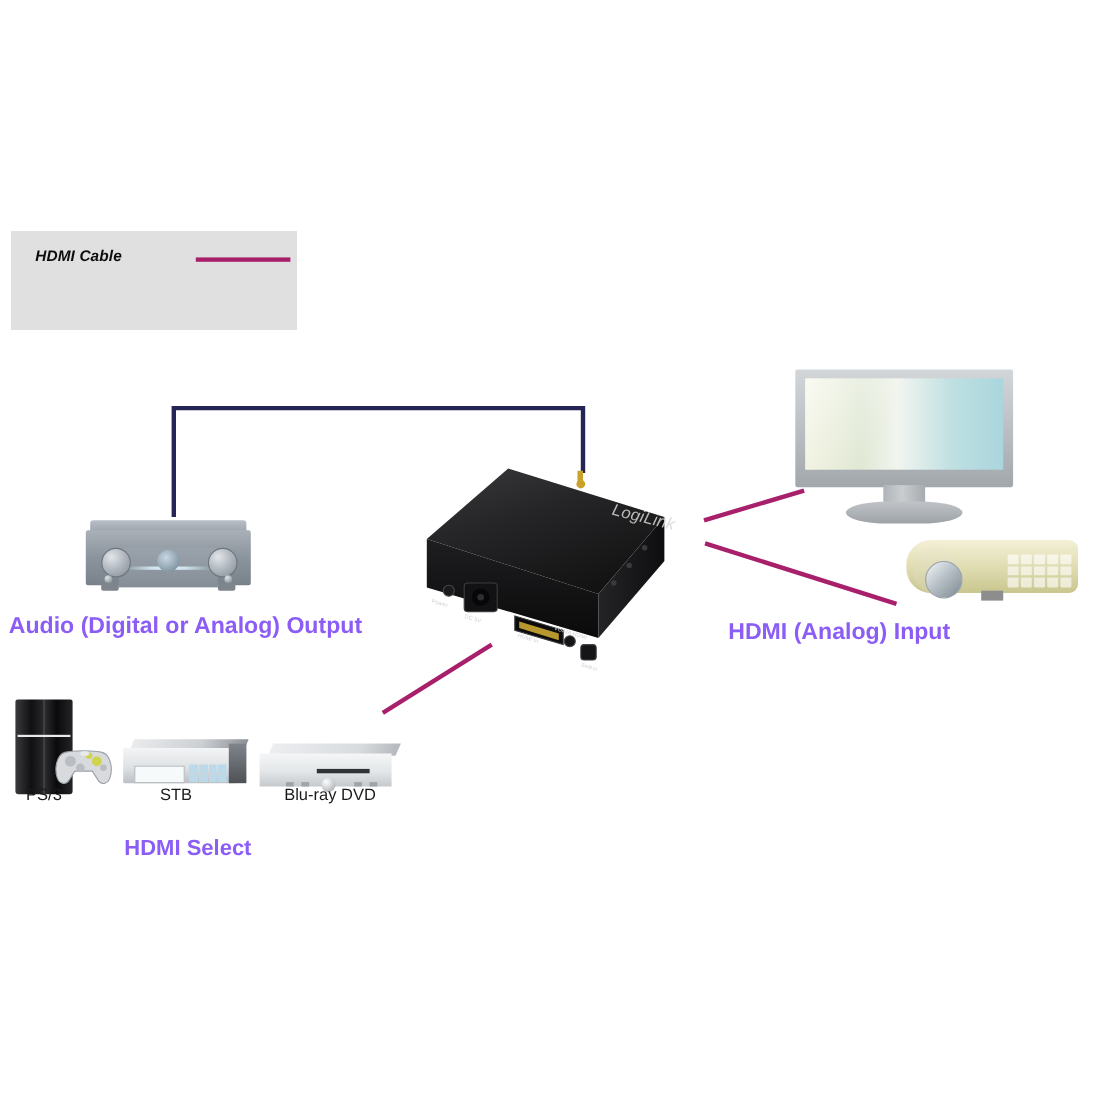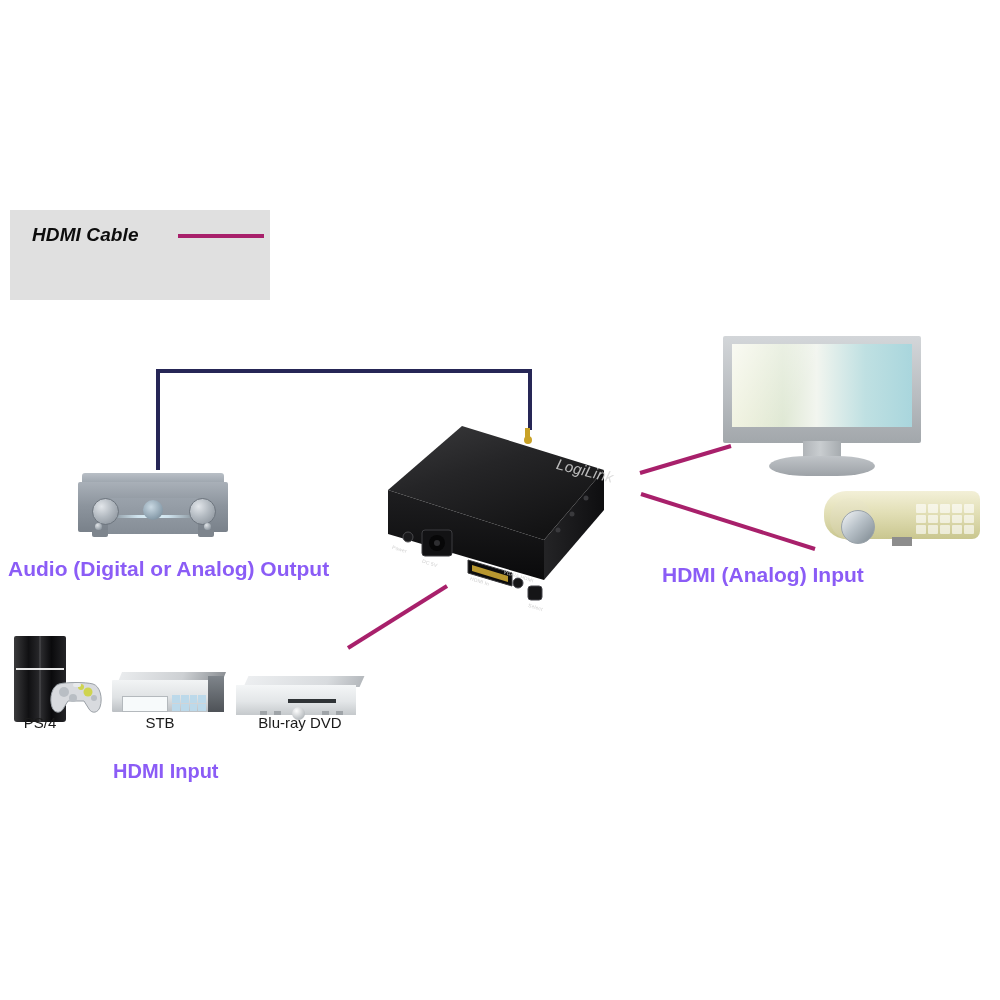--- a/index.html
+++ b/index.html
@@ -32,21 +32,21 @@
     position: absolute;
     left: 0; right: 0;
     height: 36px;
   }
   .legend-row.r0 { top: 12px; }
   .legend-row.r1 { top: 50px; }
   .legend-label {
     position: absolute;
     left: 22px;
     top: 2px;
-    font-size: 19px;
+    font-size: 14px;
     font-weight: bold;
     font-style: italic;
     color: #0d0d0d;
     letter-spacing: .1px;
     white-space: nowrap;
   }
   .legend-swatch {
     position: absolute;
     left: 168px;
     top: 12px;
@@ -567,20 +567,20 @@
       <div class="br-body">
         <div class="br-slot"></div>
         <div class="br-knob"></div>
         <div class="br-dot b1"></div>
         <div class="br-dot b2"></div>
         <div class="br-dot b3"></div>
         <div class="br-dot b4"></div>
       </div>
     </div>
 
-    <div class="src-label" style="left:8px; top:714px; width:64px;">PS/4</div>
+    <div class="src-label" style="left:8px; top:714px; width:64px;">PS/3</div>
     <div class="src-label" style="left:124px; top:714px; width:72px;">STB</div>
     <div class="src-label" style="left:240px; top:714px; width:120px;">Blu-ray DVD</div>
   </div>
 
-  <div class="caption" id="cap-hdmi-in">HDMI Input</div>
+  <div class="caption" id="cap-hdmi-in">HDMI Select</div>
 
 </div>
 
 </body></html>

